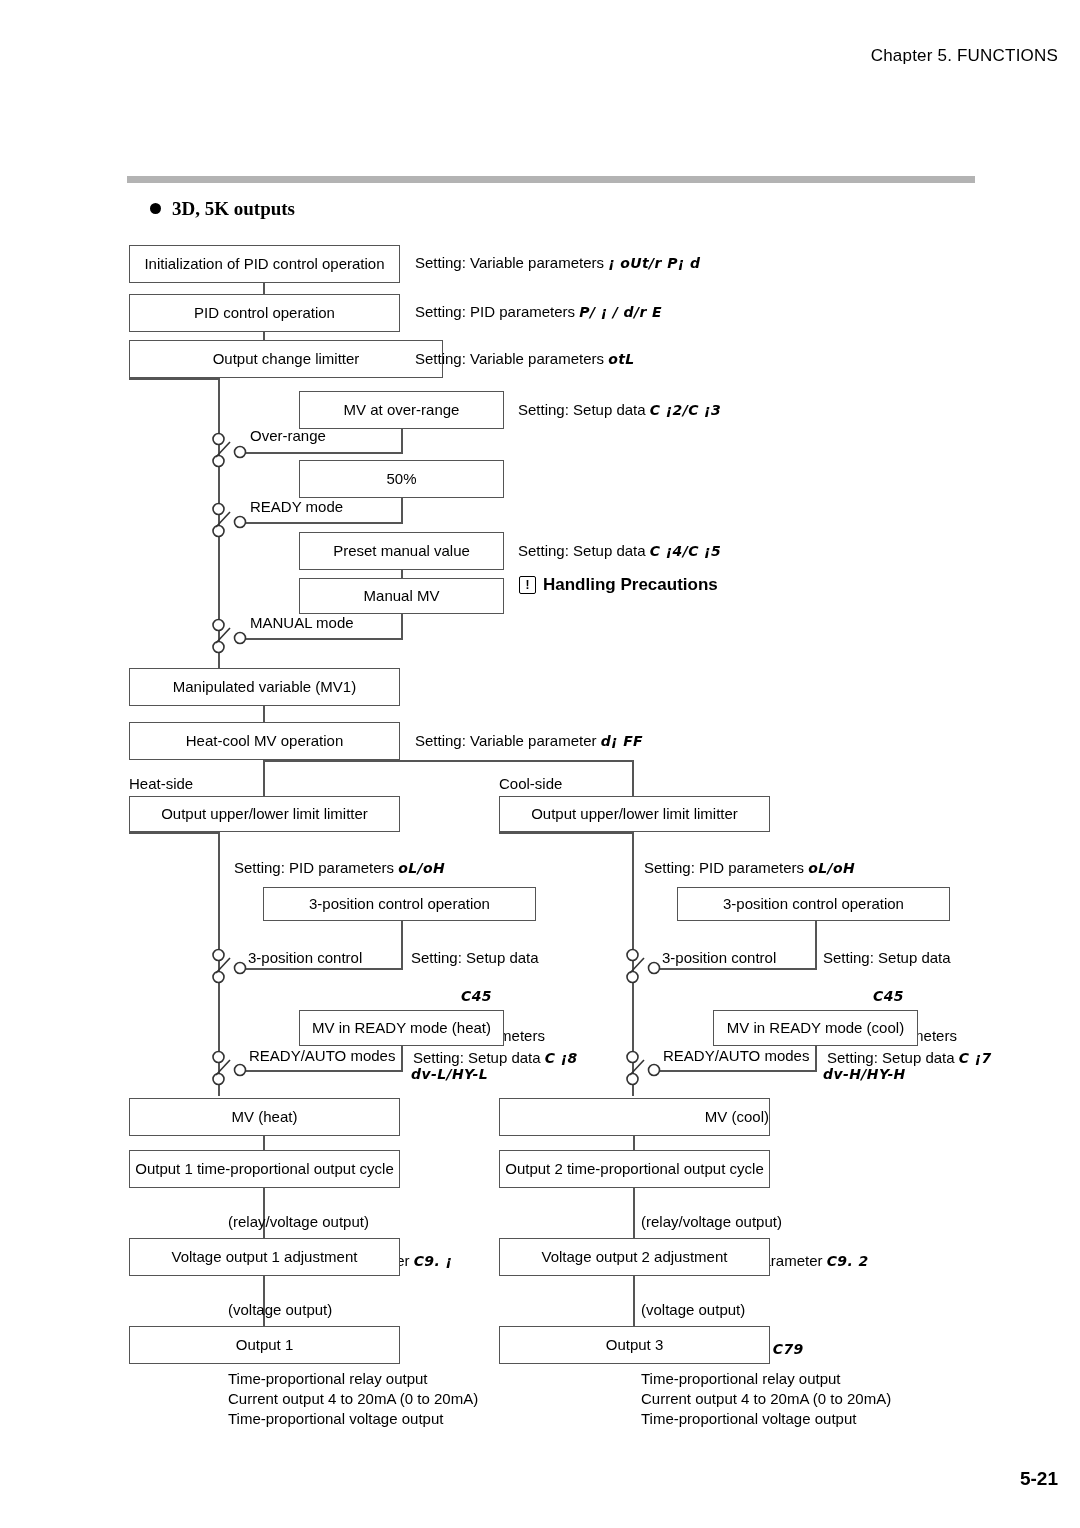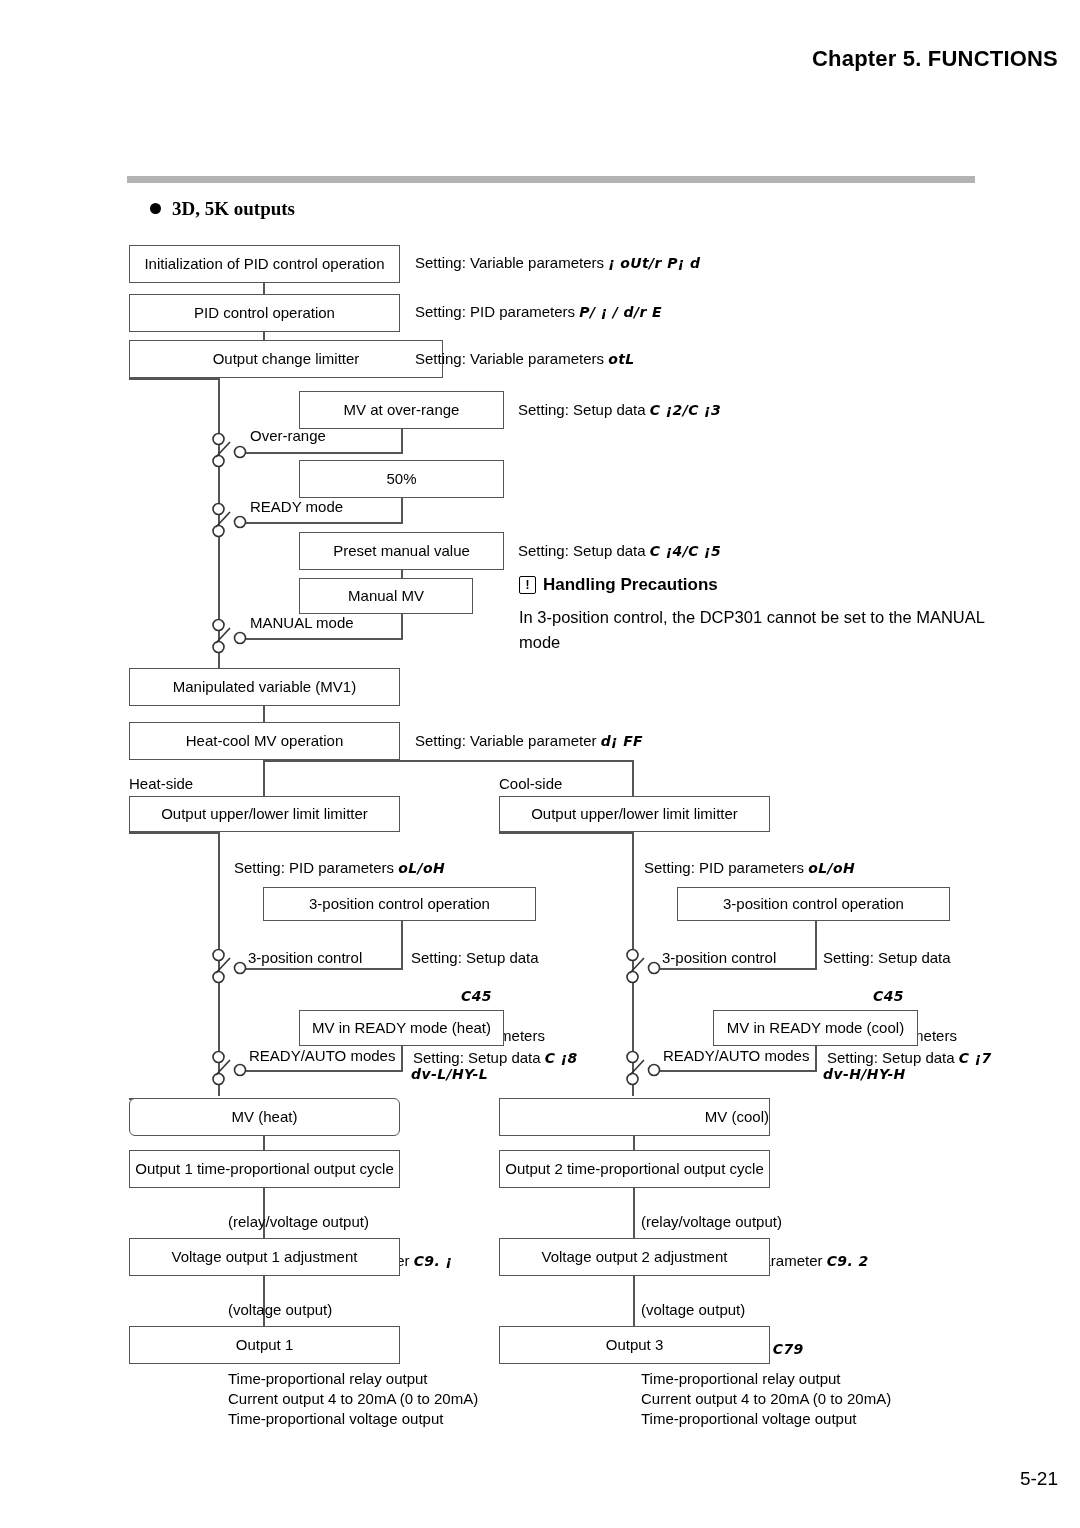--- a/index.html
+++ b/index.html
@@ -8,30 +8,30 @@
     background:#ffffff;
     font-family:"Liberation Sans",sans-serif;
     color:#000;
     overflow:hidden;
   }
   .abs{position:absolute;}
 
   
   #chapter-header{
     top:46px;right:22px;
-    font-size:22px;font-weight:bold;
+    font-size:17px;font-weight:normal;
     letter-spacing:.2px;
   }
   #header-rule{
     left:127px;top:176px;width:848px;height:7px;
     background:#b3b3b3;
   }
   #page-number{
     right:22px;bottom:38px;
-    font-size:19px;font-weight:normal;text-align:center;
+    font-size:19px;font-weight:bold;text-align:center;
   }
 
   
   #section-heading{
     left:150px;top:198px;
     font-family:"Liberation Serif",serif;
     font-size:19px;font-weight:bold;
     white-space:nowrap;
   }
   #section-heading .bullet{
@@ -169,41 +169,40 @@
 </div>
 
 <div class="abs box" style="left:299px;top:532px;width:205px;height:38px;">
   <span>Preset manual value</span>
 </div>
 <div class="abs note nowrap" style="left:518px;top:541px;">
   <span>Setting: Setup data </span><span class="seg">C ¡4/C ¡5</span>
 </div>
 <div class="abs vline" style="left:401px;top:570px;height:8px;"></div>
 
-<div class="abs box" style="left:299px;top:578px;width:174px;height:36px;">
+<div class="abs box" style="left:299px;top:578px;width:205px;height:36px;">
   <span>Manual MV</span>
 </div>
 <div class="abs vline" style="left:401px;top:614px;height:25px;"></div>
 <div class="abs hline" style="left:240px;top:638px;width:163px;"></div>
 <div class="abs switchlabel" style="left:250px;top:614px;">MANUAL mode</div>
 <div class="abs switch" style="left:210px;top:616px;">
   <svg width="46" height="44" viewBox="0 0 46 44">
     <circle cx="8.5" cy="9" r="5.5" fill="#fff" stroke="#333" stroke-width="1.6"></circle>
     <circle cx="8.5" cy="31" r="5.5" fill="#fff" stroke="#333" stroke-width="1.6"></circle>
     <circle cx="30" cy="22" r="5.5" fill="#fff" stroke="#333" stroke-width="1.6"></circle>
     <line x1="6" y1="27" x2="20" y2="12" stroke="#333" stroke-width="1.6"></line>
   </svg>
 </div>
 
 <div class="abs" id="precaution-block">
   <div id="precaution-title">
     <span class="warn-icon">!</span>
     <span>Handling Precautions</span>
   </div>
-  <div id="precaution-text">In 3-position control, the DCP301 cannot be set to the MANUAL mode</div>
 </div>
 
 <div class="abs hline" style="left:129px;top:668px;width:91px;"></div>
 <div class="abs box" style="left:129px;top:668px;width:271px;height:38px;">
   <span>Manipulated variable (MV1)</span>
 </div>
 <div class="abs vline" style="left:263px;top:706px;height:16px;"></div>
 
 <div class="abs box" style="left:129px;top:722px;width:271px;height:38px;">
   <span>Heat-cool MV operation</span>
@@ -312,21 +311,21 @@
     <circle cx="8.5" cy="31" r="5.5" fill="#fff" stroke="#333" stroke-width="1.6"></circle>
     <circle cx="30" cy="22" r="5.5" fill="#fff" stroke="#333" stroke-width="1.6"></circle>
     <line x1="6" y1="27" x2="20" y2="12" stroke="#333" stroke-width="1.6"></line>
   </svg>
 </div>
 <div class="abs note nowrap" style="left:827px;top:1048px;">
   <span>Setting: Setup data </span><span class="seg">C ¡7</span>
 </div>
 
 <div class="abs hline" style="left:129px;top:1098px;width:91px;"></div>
-<div class="abs box" style="left:129px;top:1098px;width:271px;height:38px;border-radius:6px;">
+<div class="abs box" style="left:129px;top:1098px;width:271px;height:38px;">
   <span>MV (heat)</span>
 </div>
 <div class="abs vline" style="left:263px;top:1136px;height:14px;"></div>
 
 <div class="abs hline" style="left:499px;top:1098px;width:135px;"></div>
 <div class="abs box" style="left:499px;top:1098px;width:271px;height:38px;justify-content:flex-end;">
   <span>MV (cool)</span>
 </div>
 <div class="abs vline" style="left:633px;top:1136px;height:14px;"></div>
 

